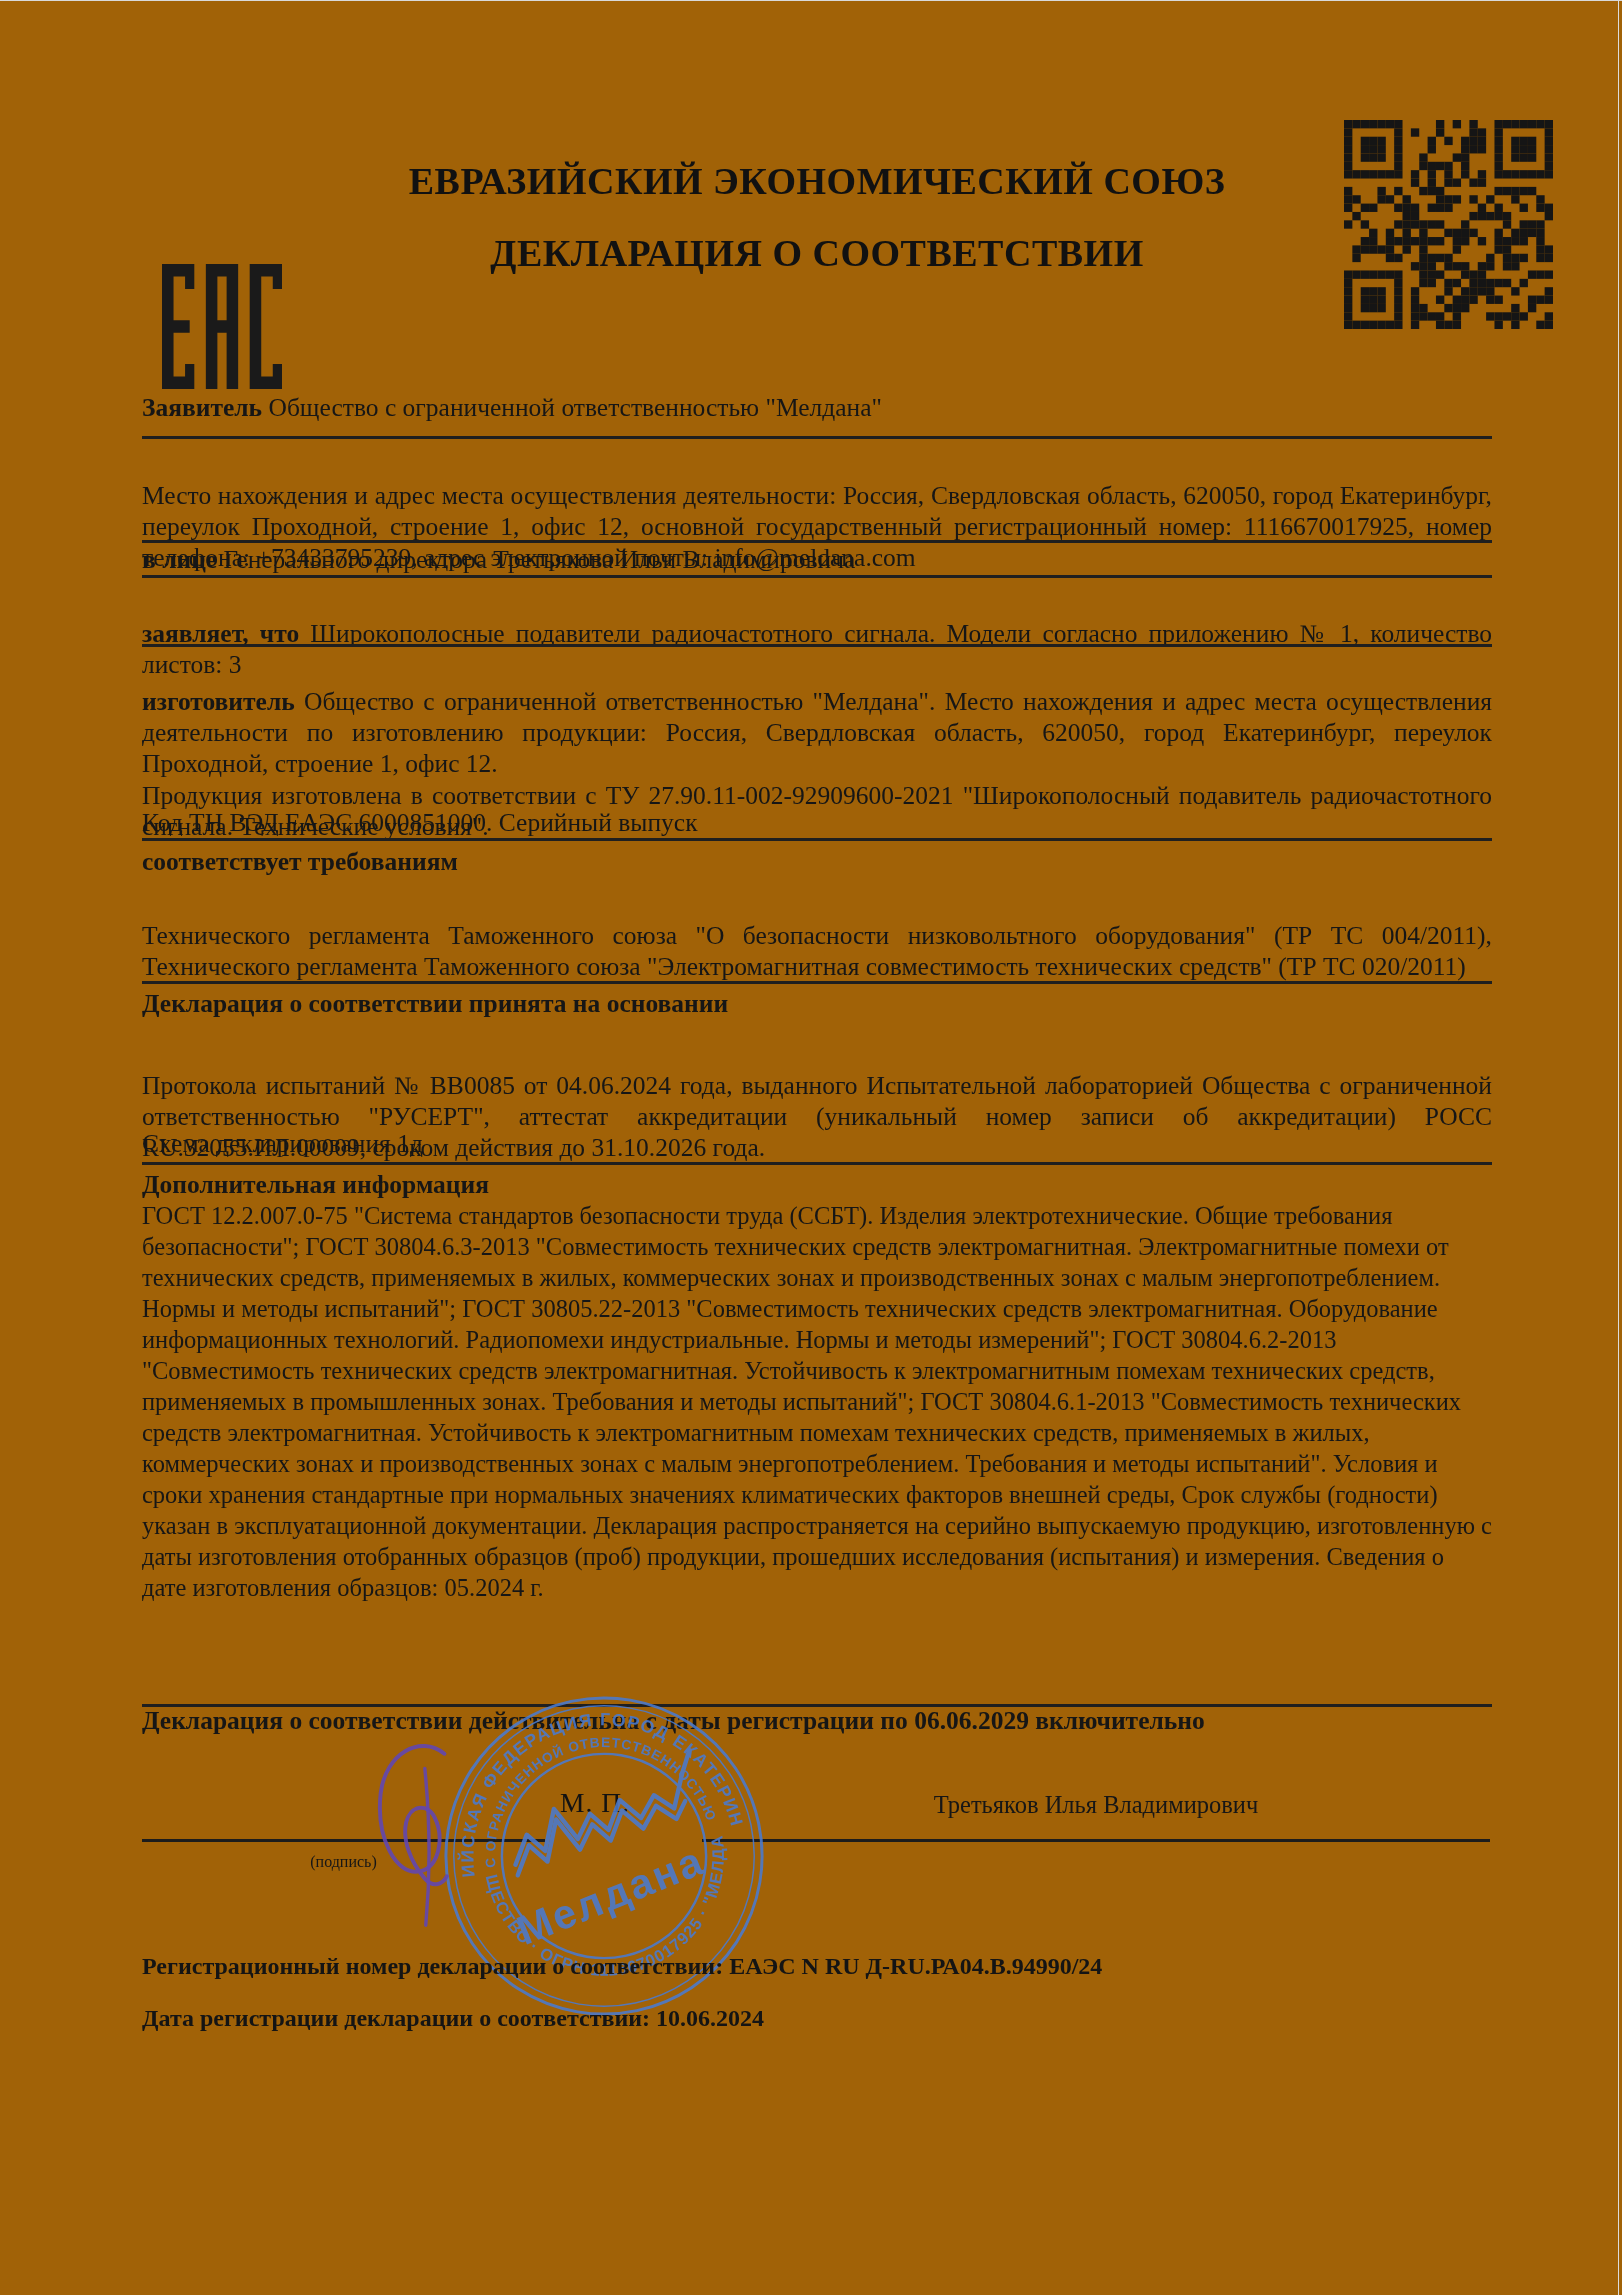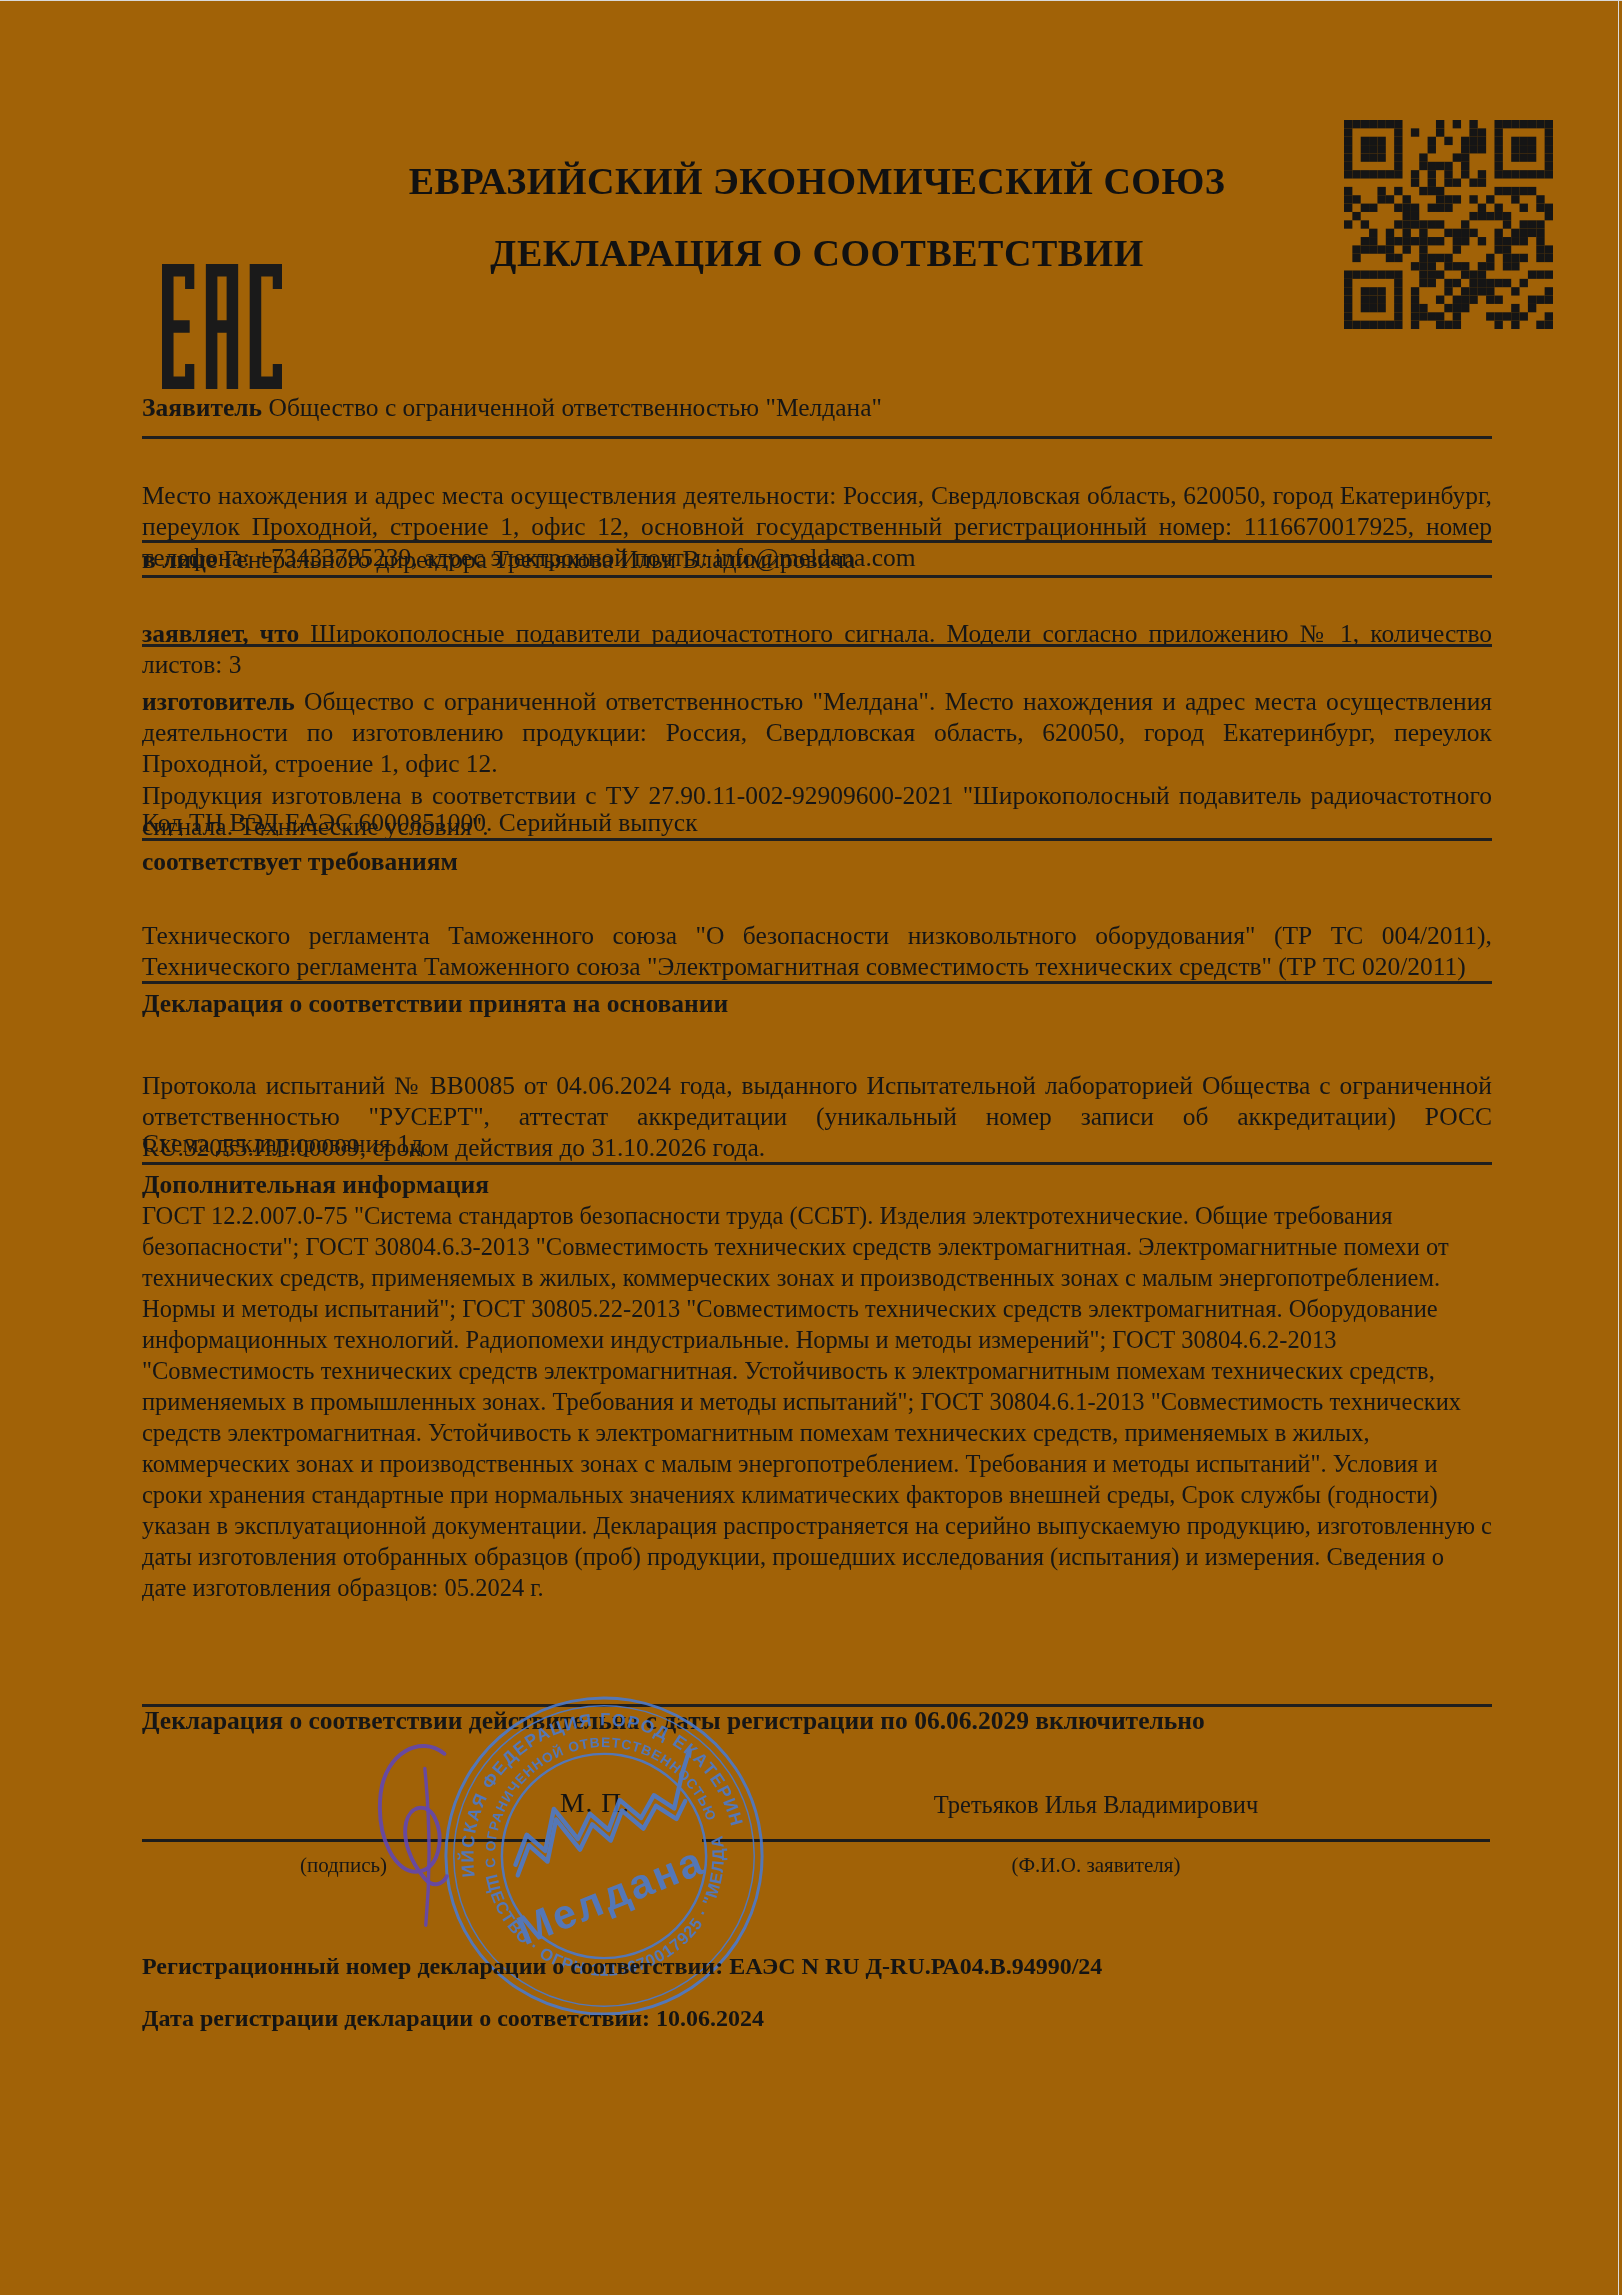--- a/index.html
+++ b/index.html
@@ -12,21 +12,21 @@
   .t{position:absolute; left:142px; width:1350px; font-size:25.5px; line-height:31px; color:#161616;}
   .just{text-align:justify;margin-top:36px;}
   .small{font-size:24.5px;}
   .b{font-weight:bold;}
   .rule{position:absolute; left:142px; width:1350px; height:3.4px; background:#1f1f1f;}
   .title{
     position:absolute; left:142px; width:1350px; text-align:center;
     font-weight:bold; font-size:38px; line-height:45px; letter-spacing:0.5px; color:#111;
   }
   .sigline{position:absolute; height:2.5px; background:#1c1c1c;}
-  .caption{position:absolute; font-size:21px; text-align:center; color:#161616;}
+  .caption{position:absolute; font-size:16px; text-align:center; color:#161616;}
   .mp{position:absolute; left:560px; top:1786px; font-size:27.5px; color:#121212; letter-spacing:1px;}
   .fio{position:absolute; left:702px; width:788px; top:1790px; font-size:24.5px; text-align:center; color:#161616;}
   .regline{position:absolute; left:142px; width:1424px; font-size:24px; font-weight:bold; color:#141414;}
   .stamp{position:absolute; left:442px; top:1693px; width:324px; height:324px; transform:rotate(-12deg); opacity:.88;}
   .signature-svg{position:absolute; left:351px; top:1738px; width:128px; height:196px;}
   .qr{position:absolute; left:1344px; top:119px; width:209px; height:209px;}
   .eac{position:absolute; left:162px; top:263px; width:120px; height:125px;}
 </style>
 </head>
 <body>
@@ -418,21 +418,20 @@
   <div class="t small" style="top:1199px;">ГОСТ 12.2.007.0-75  "Система стандартов безопасности труда (ССБТ). Изделия электротехнические. Общие требования безопасности"; ГОСТ 30804.6.3-2013  "Совместимость технических средств электромагнитная. Электромагнитные помехи от технических средств, применяемых в жилых, коммерческих зонах и производственных зонах с малым энергопотреблением. Нормы и методы испытаний"; ГОСТ 30805.22-2013 "Совместимость технических средств электромагнитная. Оборудование информационных технологий. Радиопомехи индустриальные. Нормы и методы измерений"; ГОСТ 30804.6.2-2013  "Совместимость технических средств электромагнитная. Устойчивость к электромагнитным помехам технических средств, применяемых в промышленных зонах. Требования и методы испытаний"; ГОСТ 30804.6.1-2013 "Совместимость технических средств электромагнитная. Устойчивость к электромагнитным помехам технических средств, применяемых в жилых, коммерческих зонах и производственных зонах с малым энергопотреблением. Требования и методы испытаний". Условия и сроки хранения стандартные при нормальных значениях климатических факторов внешней среды, Срок службы (годности) указан в эксплуатационной документации. Декларация распространяется на серийно выпускаемую продукцию, изготовленную с даты изготовления отобранных образцов (проб) продукции, прошедших исследования (испытания) и измерения. Сведения о дате изготовления образцов: 05.2024 г.</div>
   <div class="rule" style="top:1703px;"></div>
 
   <div class="t b" style="top:1704px;">Декларация о соответствии  действительна с даты регистрации по 06.06.2029 включительно</div>
 
   <div class="sigline" style="left:142px; top:1838px; width:403px;"></div>
   <div class="sigline" style="left:702px; top:1838px; width:788px;"></div>
   <div class="mp">М. П.</div>
   <div class="caption" style="left:216px; top:1852px; width:255px;">(подпись)</div>
   <div class="fio">Третьяков Илья Владимирович</div>
-  <div class="caption" style="left:702px; top:1852px; width:788px;">(Ф.И.О. заявителя)</div>
 
   <div class="stamp">
     <svg width="324" height="324" viewBox="0 0 660 660" xmlns="http://www.w3.org/2000/svg" fill="none">
       <defs>
         <path id="arcOuterTop" d="M 64,330 A 266,266 0 1 1 596,330"></path>
         <path id="arcInnerTop" d="M 108,330 A 222,222 0 1 1 552,330"></path>
         <path id="arcBottom" d="M 86,330 A 244,244 0 1 0 574,330"></path>
       </defs>
       <circle cx="330" cy="330" r="322" stroke="#4a7bd0" stroke-width="6"></circle>
       <circle cx="330" cy="330" r="306" stroke="#4a7bd0" stroke-width="3"></circle>

